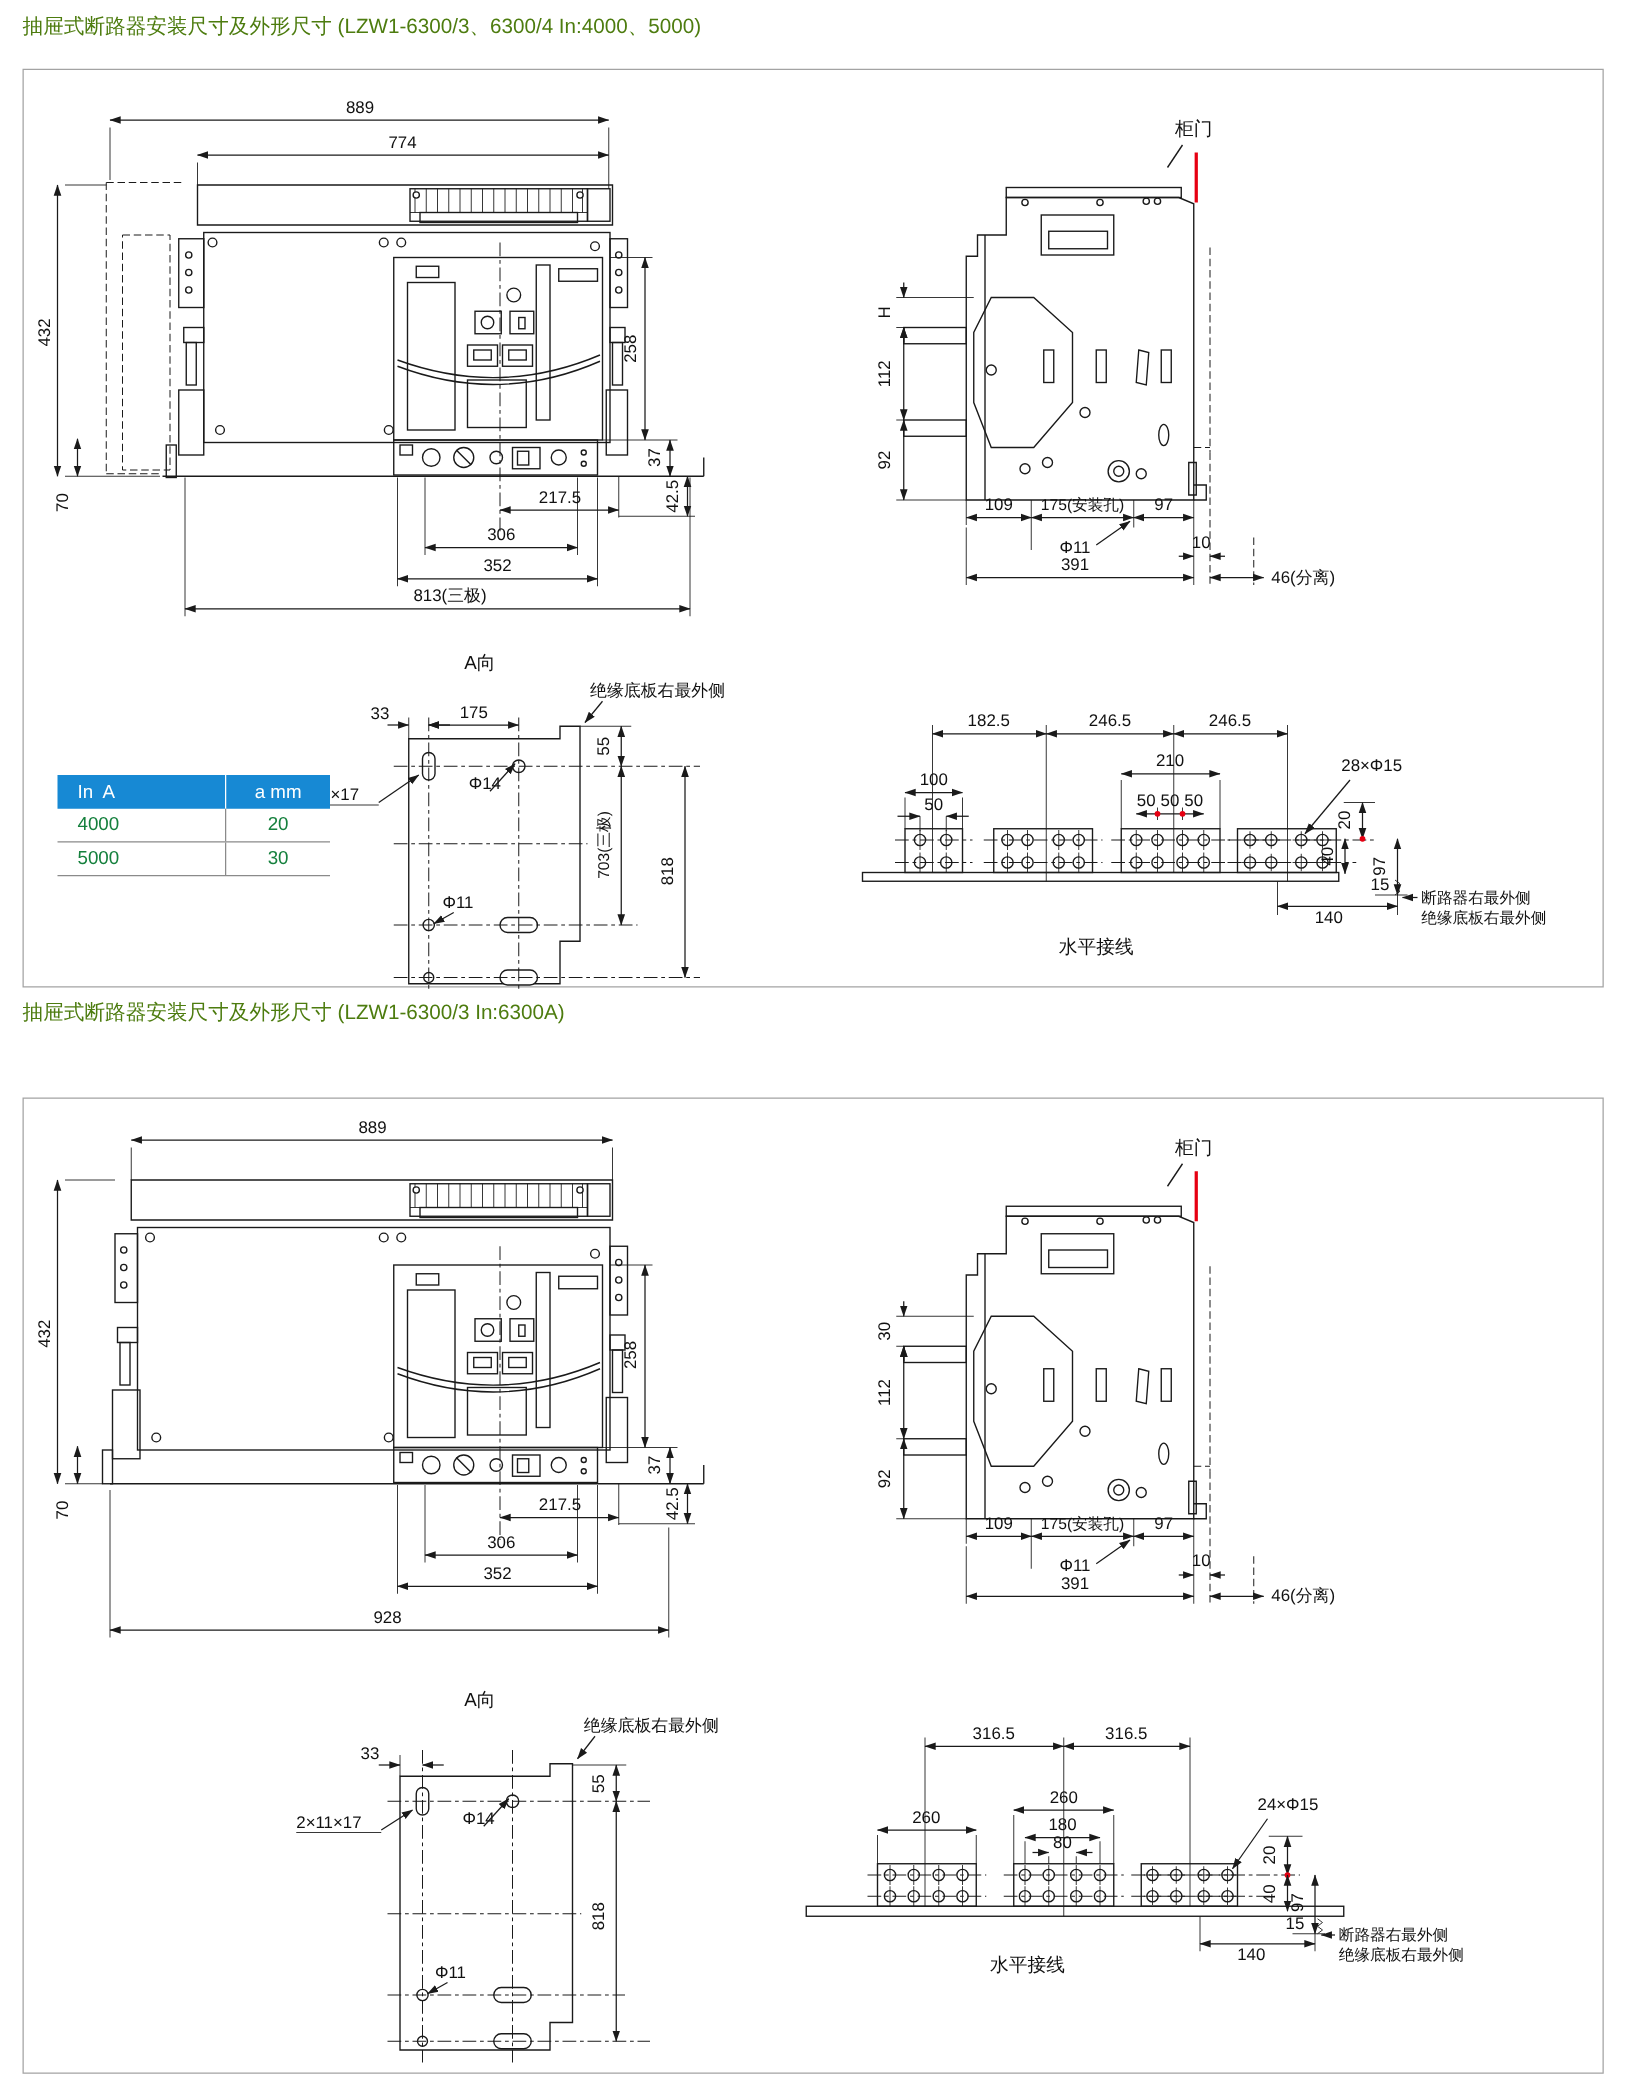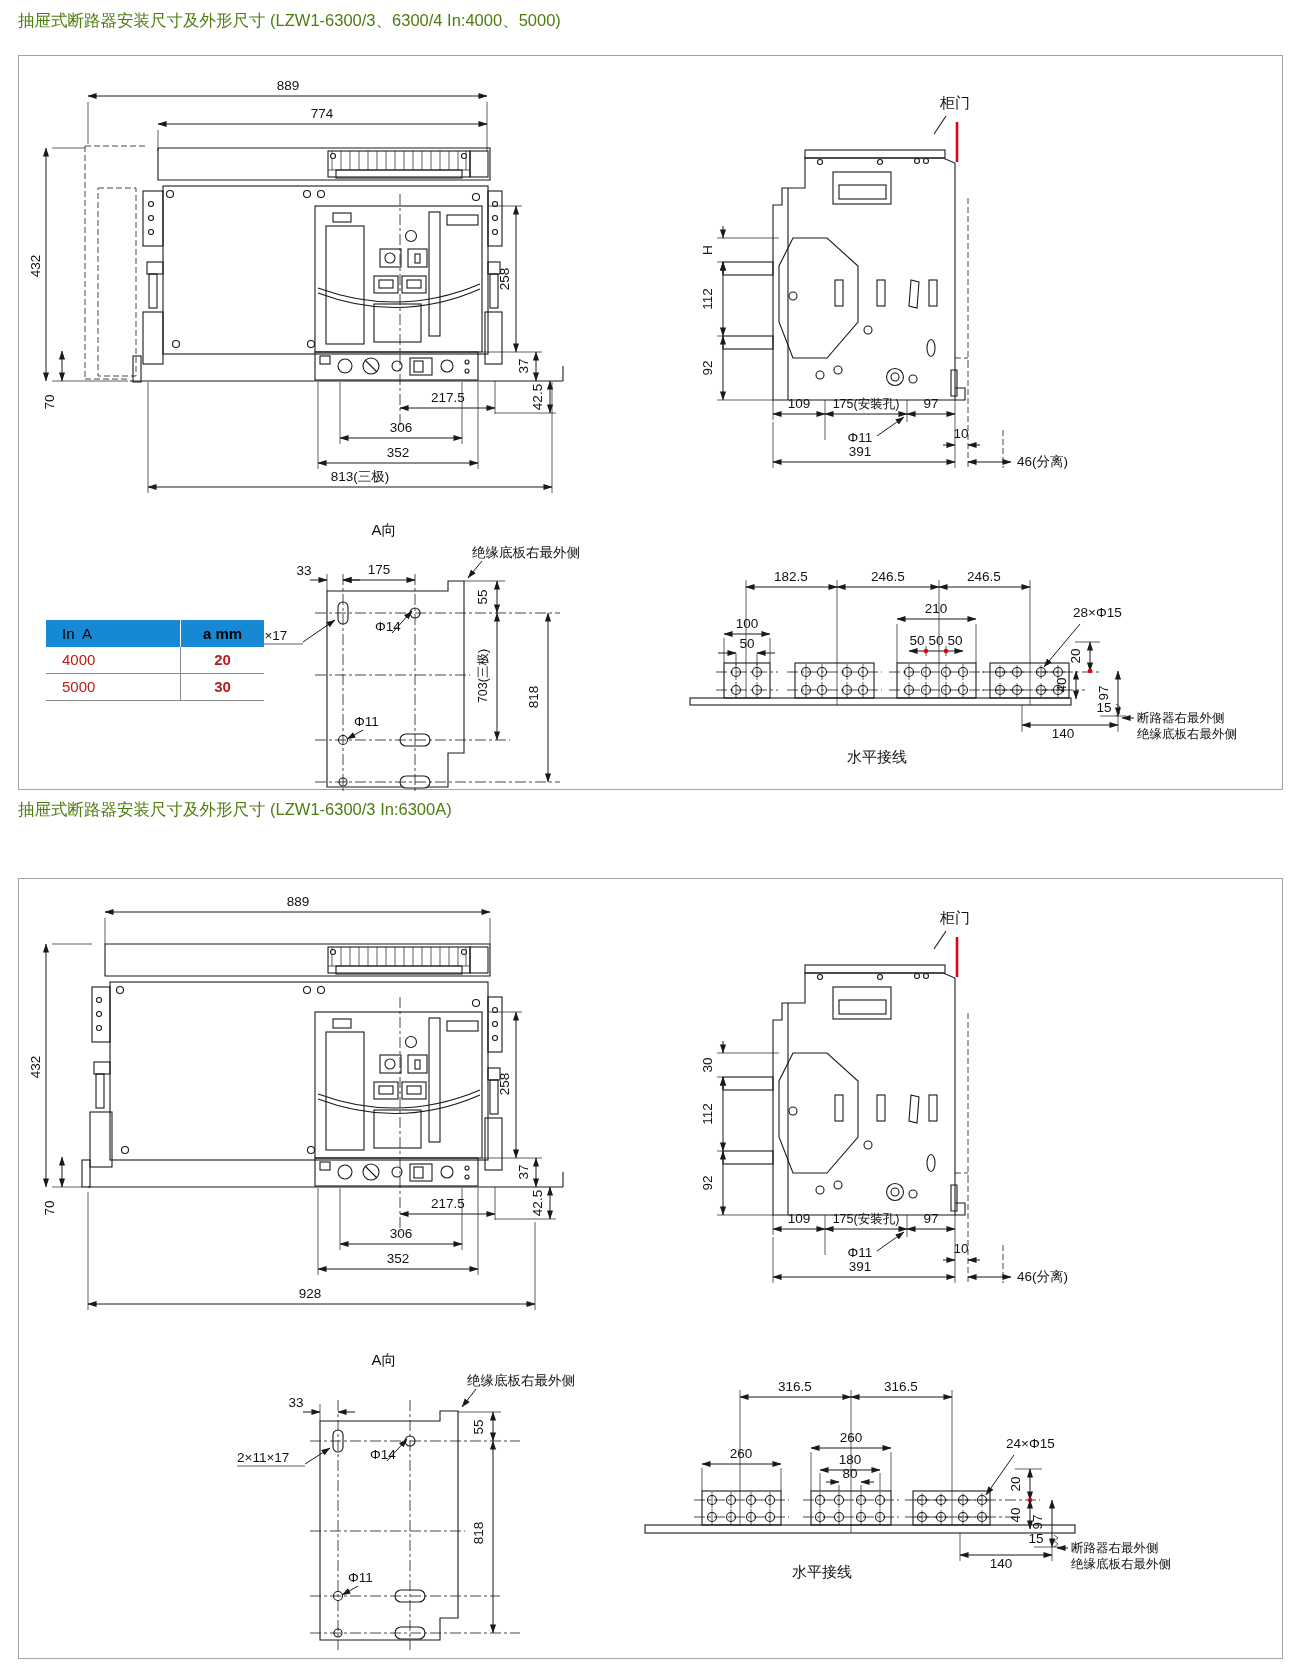--- a/index.html
+++ b/index.html
@@ -16,25 +16,25 @@
   .lnw{stroke:#1a1a1a;stroke-width:1.1;fill:#fff;}
   .thin{stroke:#1a1a1a;stroke-width:0.7;fill:none;}
   .dsh{stroke:#1a1a1a;stroke-width:0.8;fill:none;stroke-dasharray:6 3;}
   .ctr{stroke:#1a1a1a;stroke-width:0.8;fill:none;stroke-dasharray:11 3 3 3;}
   .dim{stroke:#1a1a1a;stroke-width:1;fill:none;marker-start:url(#arr);marker-end:url(#arr);}
   .dima{stroke:#1a1a1a;stroke-width:1;fill:none;marker-end:url(#arr);}
   .red{stroke:#e60012;stroke-width:2.6;}
   .reddot{fill:#e60012;}
   
   .tbl{position:absolute;width:218px;font-size:15px;}
-  .tbl .hdr{display:flex;background:#1789d4;color:#000000;height:27px;line-height:27px;}
-  .tbl .row{display:flex;height:26px;line-height:26px;color:#b91c1c;border-bottom:1px solid #8a8a8a;justify-content:space-between;}
+  .tbl .hdr{display:flex;background:#1789d4;color:#ffffff;height:27px;line-height:27px;}
+  .tbl .row{display:flex;height:26px;line-height:26px;color:#15803d;border-bottom:1px solid #8a8a8a;justify-content:space-between;}
   .tbl .c1{width:118px;padding-left:16px;white-space:pre;border-right:1px solid #fff;}
   .tbl .row .c1{border-right:1px solid #8a8a8a;}
-  .tbl .c2{flex:1;text-align:center;font-weight:bold;}
+  .tbl .c2{flex:1;text-align:center;}
 </style>
 </head>
 <body>
 
 <svg width="0" height="0" style="position:absolute">
   <defs>
     <marker id="arr" viewBox="0 0 10 10" refX="9.5" refY="5" markerWidth="9" markerHeight="9" orient="auto-start-reverse">
       <path d="M0,1.6 L10,5 L0,8.4 Z" fill="#1a1a1a"></path>
     </marker>
   </defs>

